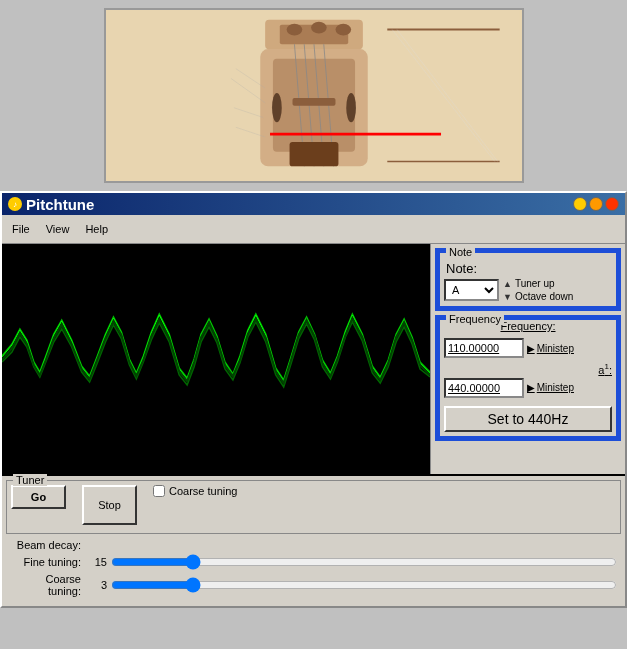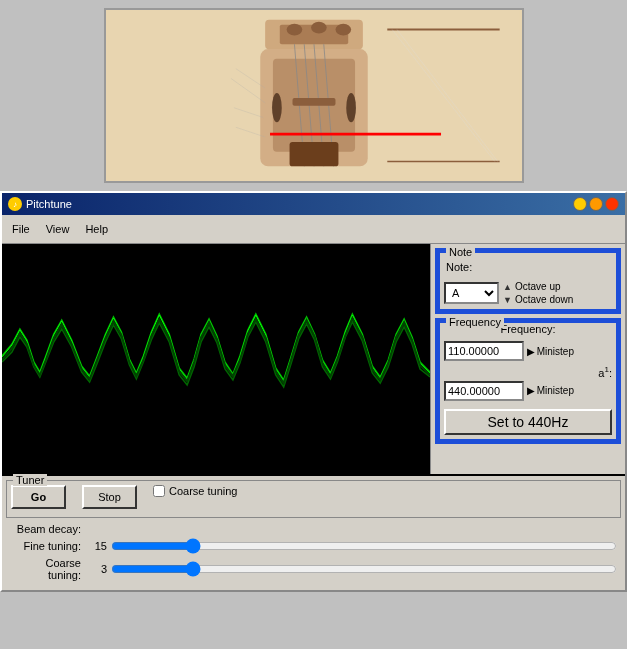--- a/index.html
+++ b/index.html
@@ -59,22 +59,22 @@
       width: 14px;
       height: 14px;
       background: #ffcc00;
       border-radius: 50%;
       display: flex;
       align-items: center;
       justify-content: center;
       font-size: 8px;
     }
     .title-text {
-      font-size: 11px;
-      font-weight: normal;
+      font-size: 15px;
+      font-weight: bold;
     }
     .title-controls {
       display: flex;
       gap: 2px;
     }
     .title-btn {
       width: 14px;
       height: 14px;
       border-radius: 50%;
       border: 1px solid #666;
@@ -145,22 +145,22 @@
       padding: 0 3px;
       font-size: 11px;
       font-weight: normal;
     }
 
     
     .note-section {
       padding-top: 8px;
     }
     .note-label-row {
-      font-size: 11px;
-      margin-bottom: 8px;
+      font-size: 13px;
+      margin-bottom: 2px;
       padding-left: 2px;
     }
     .note-controls {
       display: flex;
       align-items: center;
       gap: 4px;
     }
     .note-select {
       width: 55px;
       height: 22px;
@@ -184,20 +184,21 @@
       font-size: 9px;
       color: #333;
     }
     .octave-label {
       font-size: 10px;
     }
 
     
     .freq-section {
       padding-top: 0;
+      text-decoration: underline;
     }
     .freq-title-row {
       text-align: center;
       margin-bottom: 6px;
       font-size: 11px;
     }
     .freq-input-row {
       display: flex;
       align-items: center;
       gap: 3px;
@@ -255,21 +256,21 @@
       background: #d4d0c8;
       border: 2px outset #fff;
       border-bottom-color: #888;
       border-right-color: #888;
       cursor: pointer;
       font-size: 11px;
       font-weight: bold;
     }
     .stop-btn {
       width: 55px;
-      height: 24px;
+      height: 40px;
       background: #d4d0c8;
       border: 2px outset #fff;
       border-bottom-color: #888;
       border-right-color: #888;
       cursor: pointer;
       font-size: 11px;
     }
     .coarse-checkbox-row {
       display: flex;
       align-items: center;
@@ -437,21 +438,21 @@
             <option>B</option>
             <option>C</option>
             <option>D</option>
             <option>E</option>
             <option>F</option>
             <option>G</option>
           </select>
           <div class="octave-buttons">
             <div class="octave-btn-row">
               <span class="small-triangle">▲</span>
-              <span class="octave-label">Octave up</span>
+              <span class="octave-label">Tuner up</span>
             </div>
             <div class="octave-btn-row">
               <span class="small-triangle">▼</span>
               <span class="octave-label">Octave down</span>
             </div>
           </div>
         </div>
       </div>
 
       <div class="panel-group freq-section">

